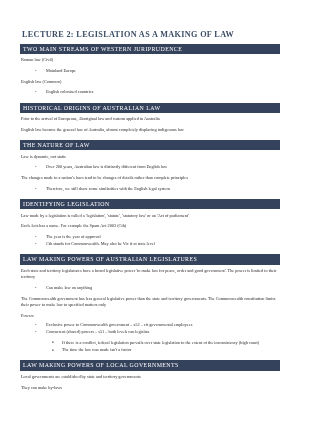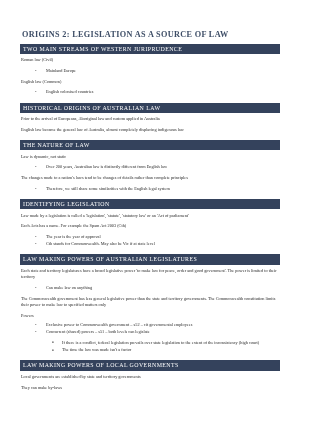--- a/index.html
+++ b/index.html
@@ -89,21 +89,21 @@
     font-size: 4.3px;
     line-height: 1.5;
     color: #2a2a2a;
     margin: 0 0 2.4px 1px;
   }
 </style>
 </head>
 <body>
 
 <div class="page">
-  <h1 class="doc-title">ORIGINS 2: LEGISLATION AS A SOURCE OF LAW</h1>
+  <h1 class="doc-title">LECTURE 2: LEGISLATION AS A MAKING OF LAW</h1>
   <div id="sections-root">
       <div class="section-bar">TWO MAIN STREAMS OF WESTERN JURIPRUDENCE</div>
       <p class="para">Roman law (Civil)</p>
       <ul class="list">
         <li><span class="marker">-</span><span>Mainland Europe</span></li>
       </ul>
       <p class="para">English law (Common)</p>
       <ul class="list">
         <li><span class="marker">-</span><span>English colonised countries</span></li>
       </ul>

